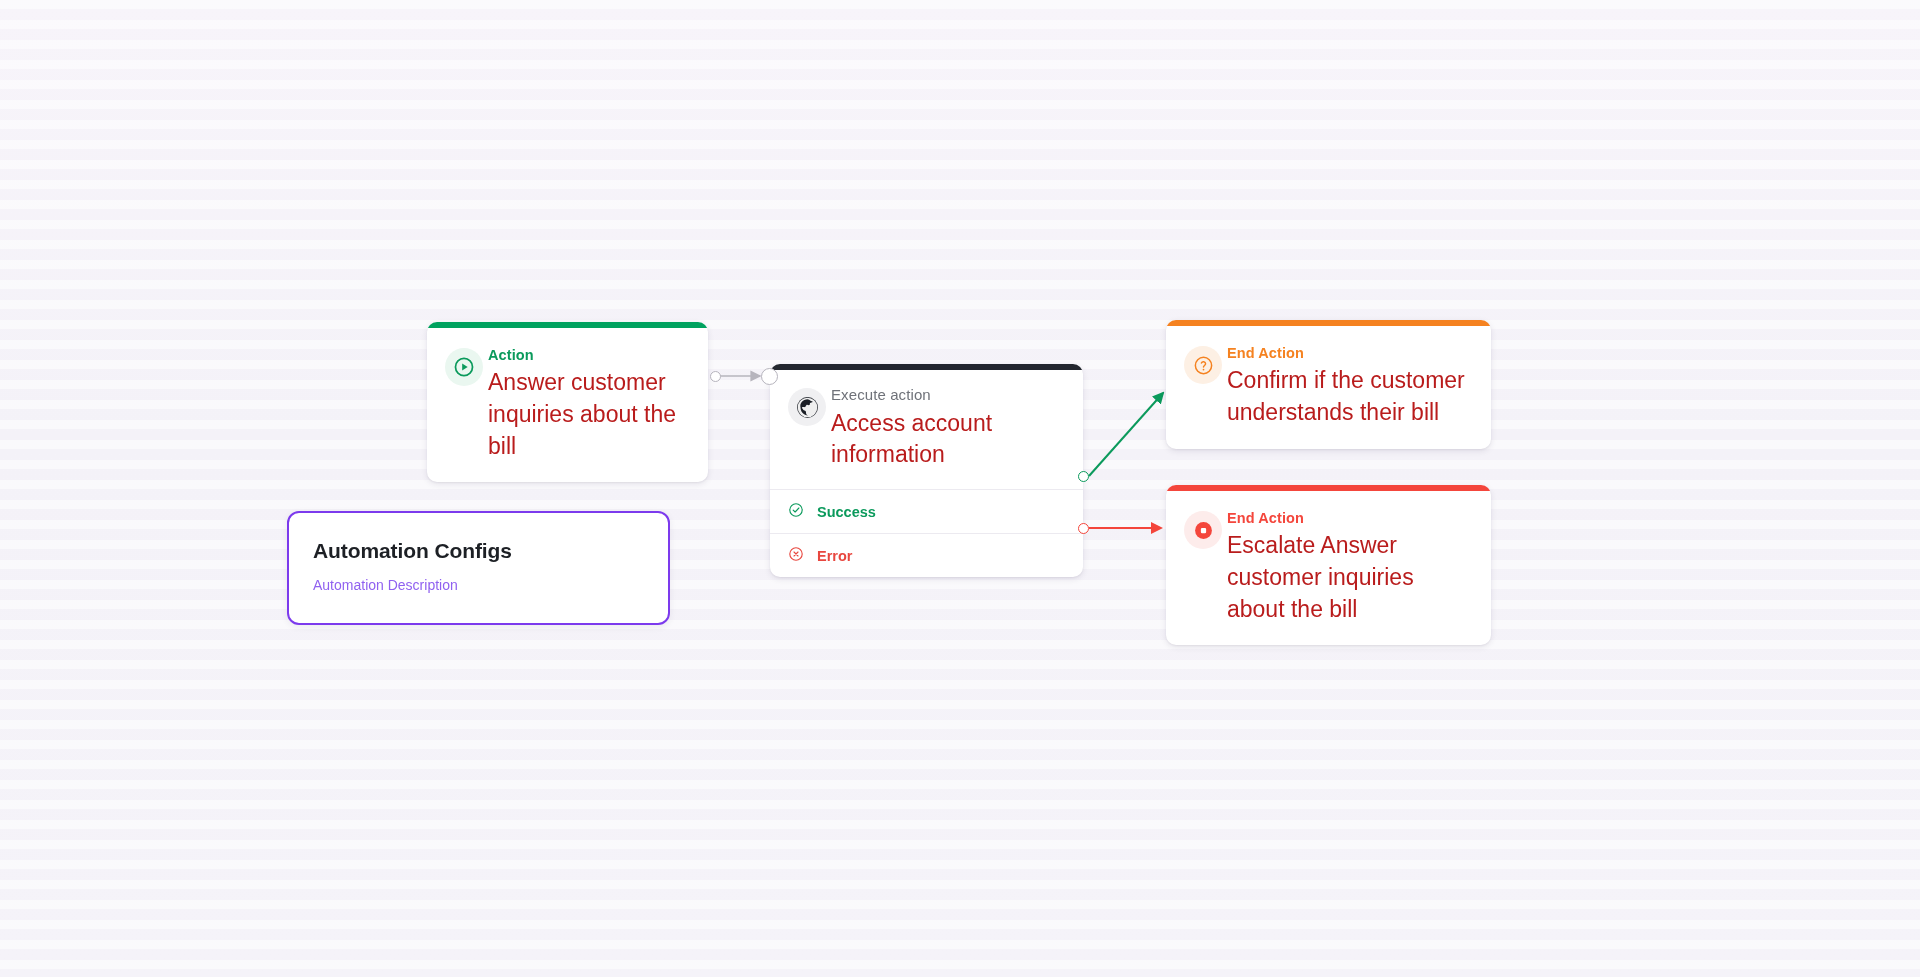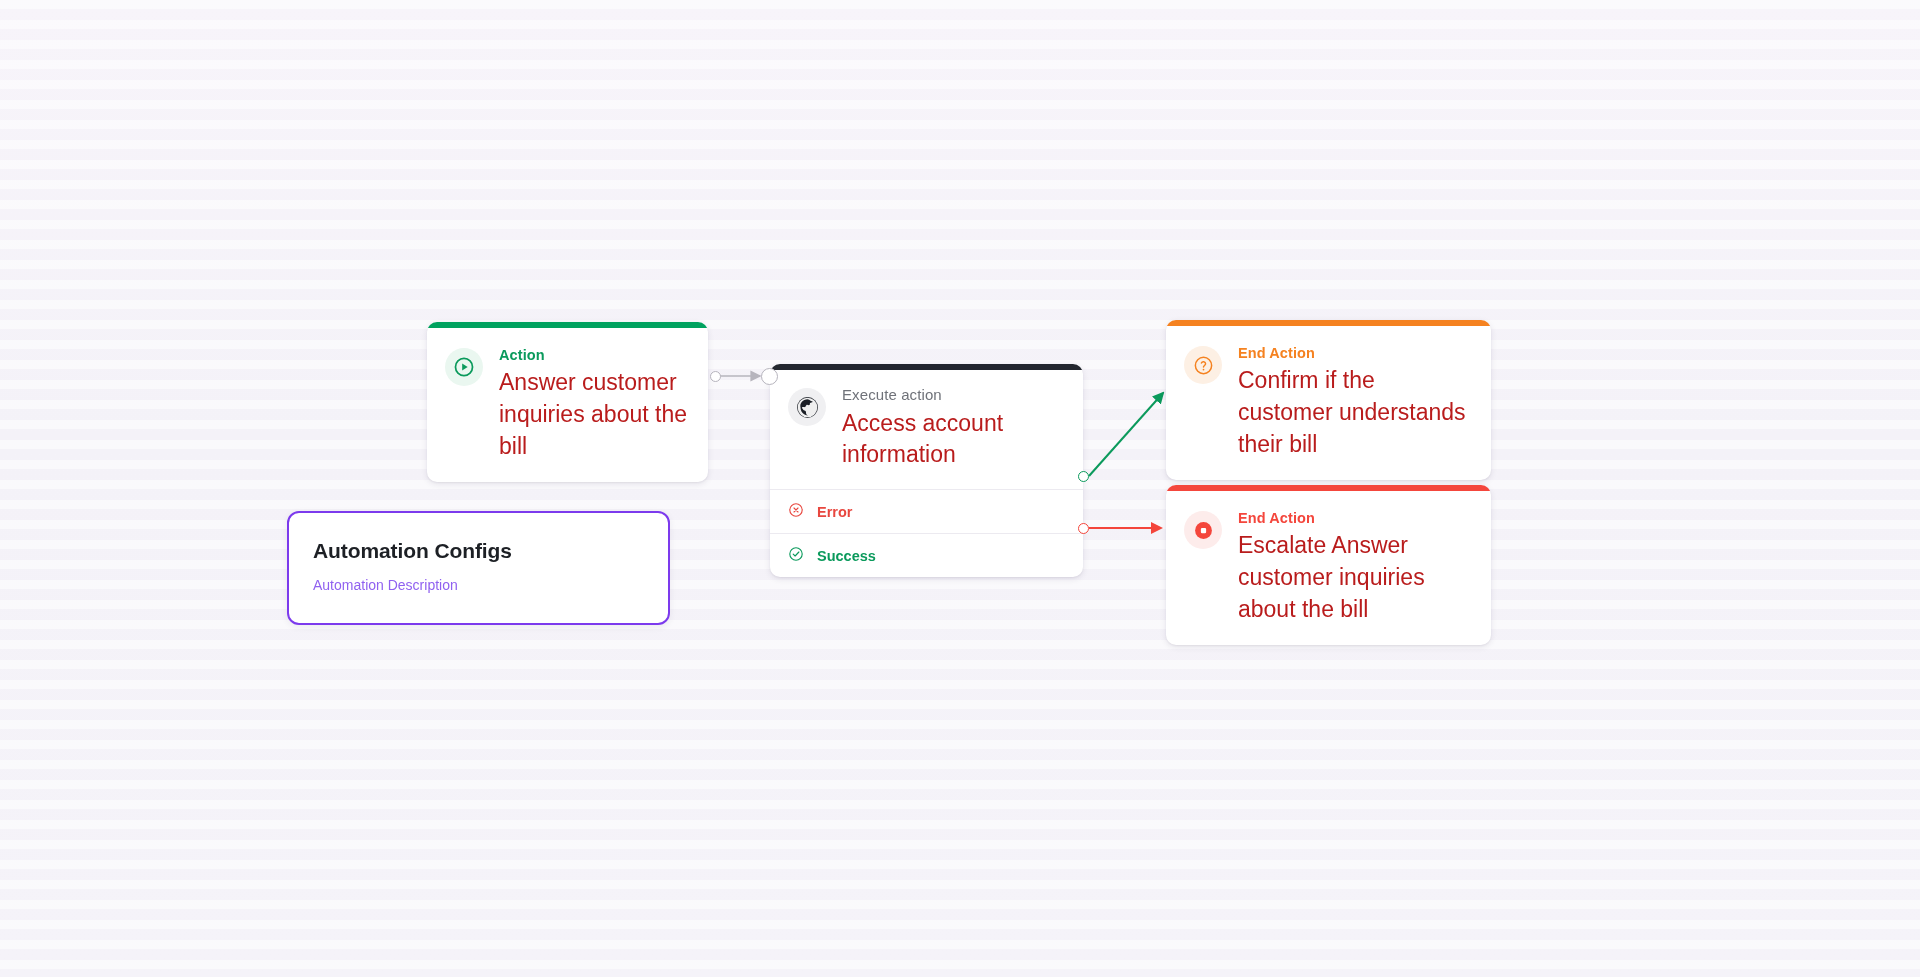--- a/index.html
+++ b/index.html
@@ -49,21 +49,21 @@
   }
 
   .node-topbar {
     height: 6px;
     width: 100%;
   }
 
   .node-body {
     display: flex;
     align-items: flex-start;
-    gap: 16px;
+    gap: 5px;
     padding: 18px 20px 20px 18px;
   }
 
   .node-icon {
     flex: 0 0 auto;
     width: 38px;
     height: 38px;
     border-radius: 50%;
     display: flex;
     align-items: center;
@@ -245,37 +245,37 @@
                    c-.9 .5 -1.9 -.5 -2.8 -.1 c-.8 .4 -.7 1.6 -1.5 2 c-.9 .4 -2 -.2 -2.8 .3 c-.3 .9 .6 1.6 1.1 2.3
                    c.6 .8 1.8 .7 2.4 1.5 c.5 .8 .1 2 .6 2.8 c.4 .6 1.2 .7 1.6 1.3 c-4 -.2 -7.2 -3.5 -7.2 -7.7 C4.3 7.6 7.7 4 12 4 z" fill="#ffffff" opacity="0.93"></path>
         </svg>
       </div>
       <div class="node-text">
         <div class="node-kicker">Execute action</div>
         <div class="node-title">Access account information</div>
       </div>
     </div>
     <div class="node-outputs">
+      <div class="output-row success">
+        <span>
+          <svg width="16" height="16" viewBox="0 0 24 24" fill="none">
+            <circle cx="12" cy="12" r="9.3" stroke="#0b9a5c" stroke-width="1.7"></circle>
+            <path d="M7.8 12.2 L10.7 15 L16.3 9" stroke="#0b9a5c" stroke-width="1.7" stroke-linecap="round" stroke-linejoin="round"></path>
+          </svg>
+        </span>
+        <span>Success</span>
+      </div>
       <div class="output-row error">
         <span>
           <svg width="16" height="16" viewBox="0 0 24 24" fill="none">
             <circle cx="12" cy="12" r="9.3" stroke="#e8473f" stroke-width="1.7"></circle>
             <path d="M9 9 L15 15 M15 9 L9 15" stroke="#e8473f" stroke-width="1.7" stroke-linecap="round"></path>
           </svg>
         </span>
         <span>Error</span>
-      </div>
-      <div class="output-row success">
-        <span>
-          <svg width="16" height="16" viewBox="0 0 24 24" fill="none">
-            <circle cx="12" cy="12" r="9.3" stroke="#0b9a5c" stroke-width="1.7"></circle>
-            <path d="M7.8 12.2 L10.7 15 L16.3 9" stroke="#0b9a5c" stroke-width="1.7" stroke-linecap="round" stroke-linejoin="round"></path>
-          </svg>
-        </span>
-        <span>Success</span>
       </div>
     </div>
   </div>
   <div class="handle handle-target-big" style="left:761px; top:368px;"></div>
   <div class="handle handle-success" style="left:1078px; top:471px;"></div>
   <div class="handle handle-error" style="left:1078px; top:523px;"></div>
 
   <div class="node" id="node-end-confirm">
     <div class="node-topbar"></div>
     <div class="node-body">

